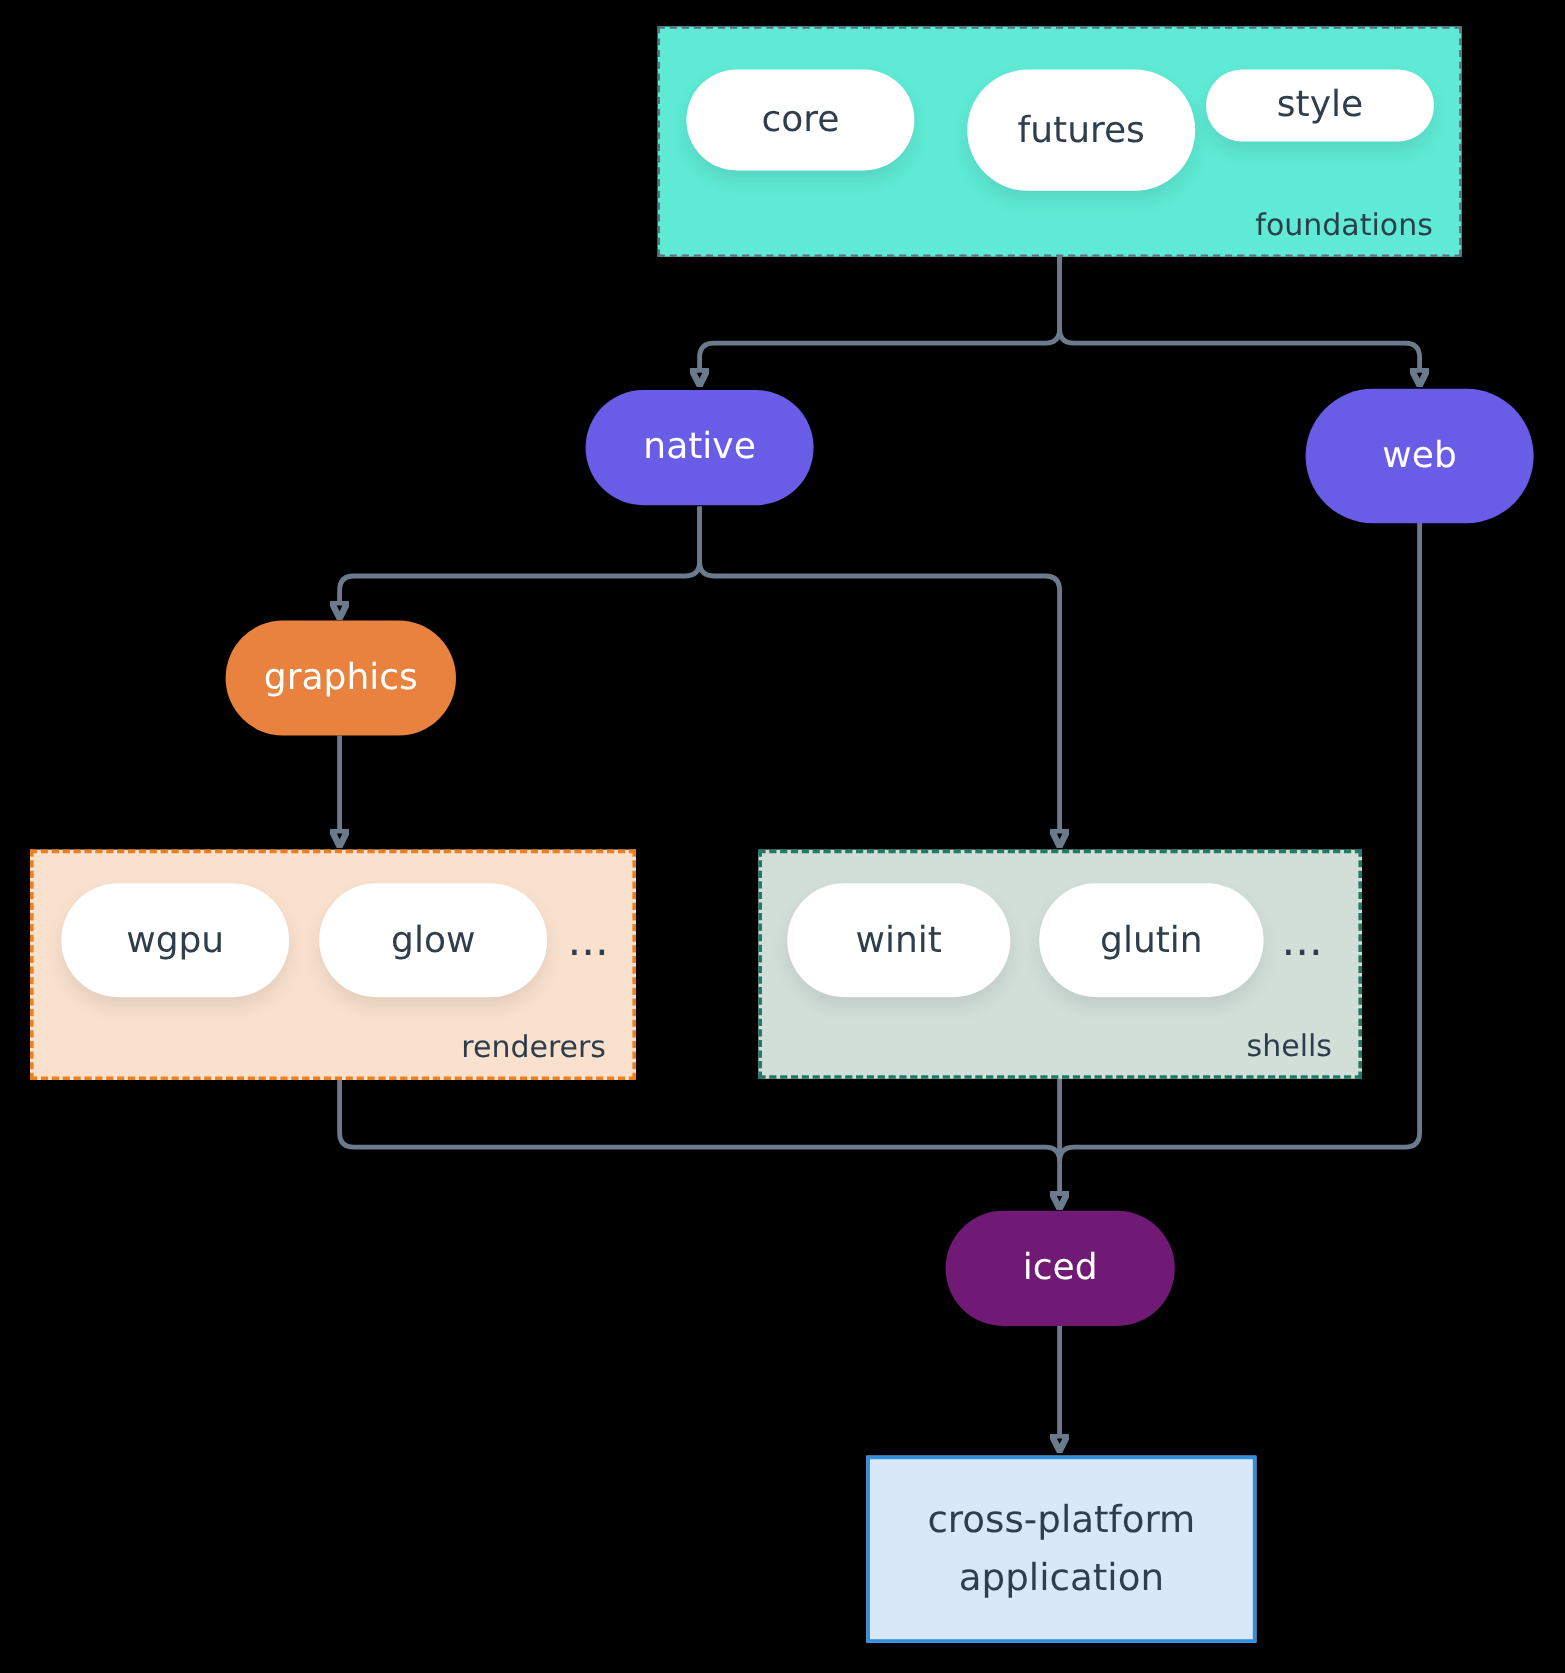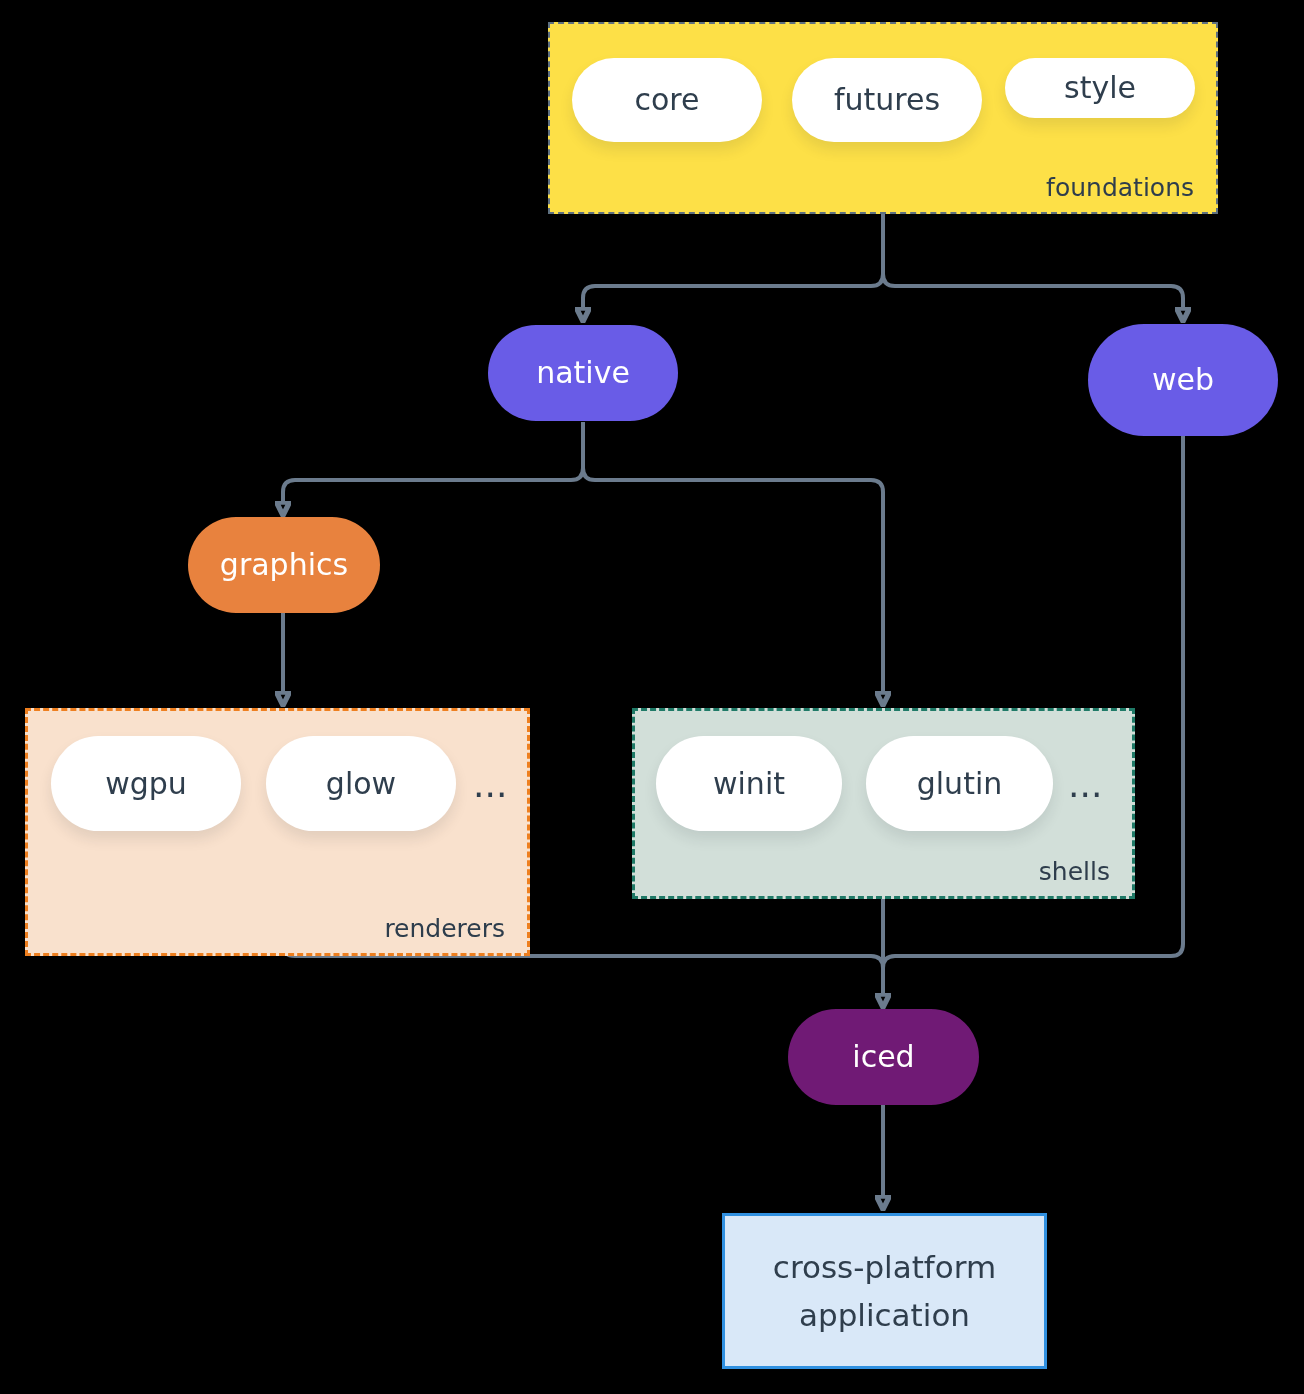--- a/index.html
+++ b/index.html
@@ -15,39 +15,39 @@
     border-radius:60px; font-size:30px; line-height:1;
   }
   .pill.white { background:#ffffff; color:#2f3e4d; box-shadow:0 8px 14px rgba(30,40,50,0.10); }
   .pill.purple { background:#695ce7; color:#ffffff; }
   .pill.orange { background:#e8823e; color:#ffffff; }
   .pill.blue   { background:#701a75; color:#ffffff; }
 
   .group { position:absolute; box-sizing:border-box; }
   .group-foundations {
     left:548px; top:22px; width:670px; height:192px;
-    background:#fde047; border:2px dashed #5f7181;text-decoration:underline;
+    background:#5eead4; border:2px dashed #5f7181;text-decoration:underline;
   }
   .group-renderers {
-    left:25px; top:708px; width:505px; height:248px;
+    left:25px; top:708px; width:505px; height:192px;
     background:#f9e1cd; border:3px dashed #ee7f1f;padding-left:41px;
   }
   .group-shells {
     left:632px; top:708px; width:503px; height:191px;
     background:#d2dfd9; border:3px dashed #1f7a67;
   }
   .group-label {
     position:absolute; right:22px; bottom:12px;
     font-size:25px; color:#2e3d4c; line-height:1;
   }
   .dots { position:absolute; font-size:36px; color:#2f3e4d; line-height:1; }
 
   
   .n-core    { left:22px;  top:34px; width:190px; height:84px; }
-  .n-futures { left:242px; top:34px; width:190px; height:84px; }
+  .n-futures { left:256px; top:34px; width:190px; height:101px; }
   .n-style   { left:455px; top:34px; width:190px; height:60px; }
 
   
   .n-native   { left:488px; top:325px; width:190px; height:96px; }
   .n-web      { left:1088px; top:324px; width:190px; height:112px; }
   .n-graphics { left:188px; top:517px; width:192px; height:96px; }
   .n-iced     { left:788px; top:1009px; width:191px; height:96px; }
 
   
   .n-wgpu { left:23px;  top:25px; width:190px; height:95px; }

